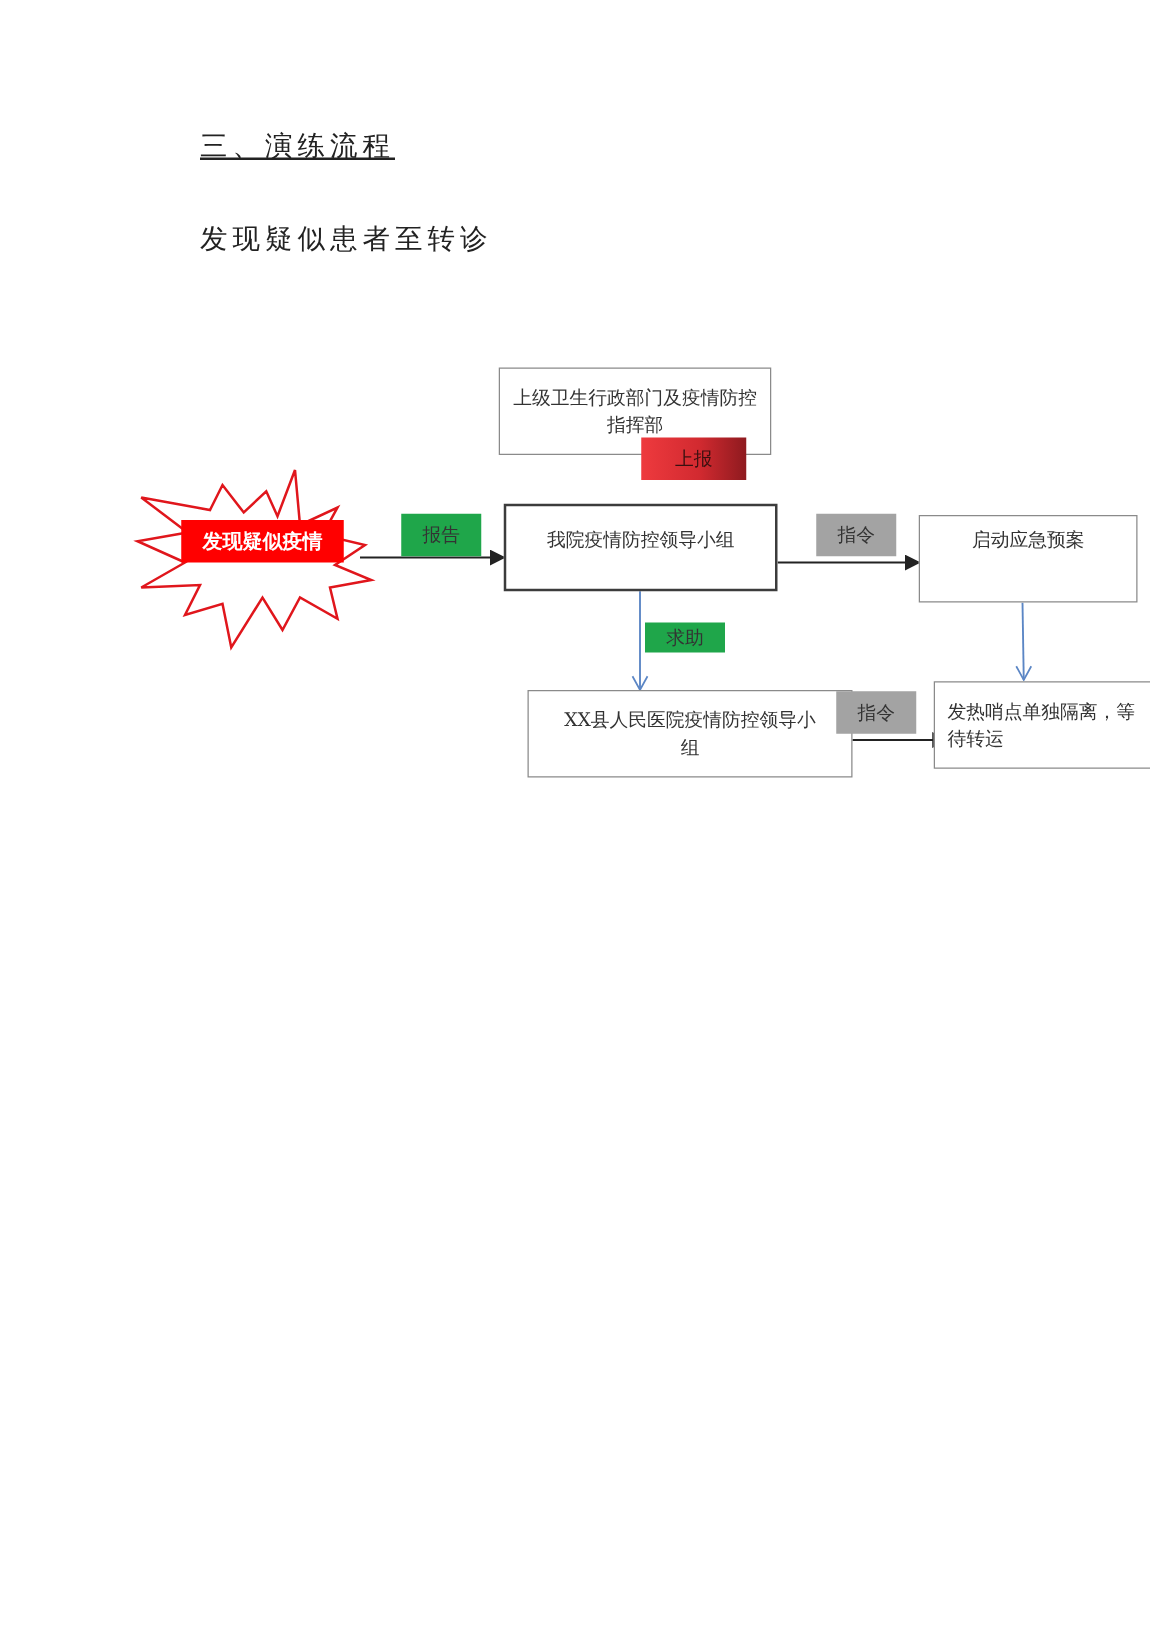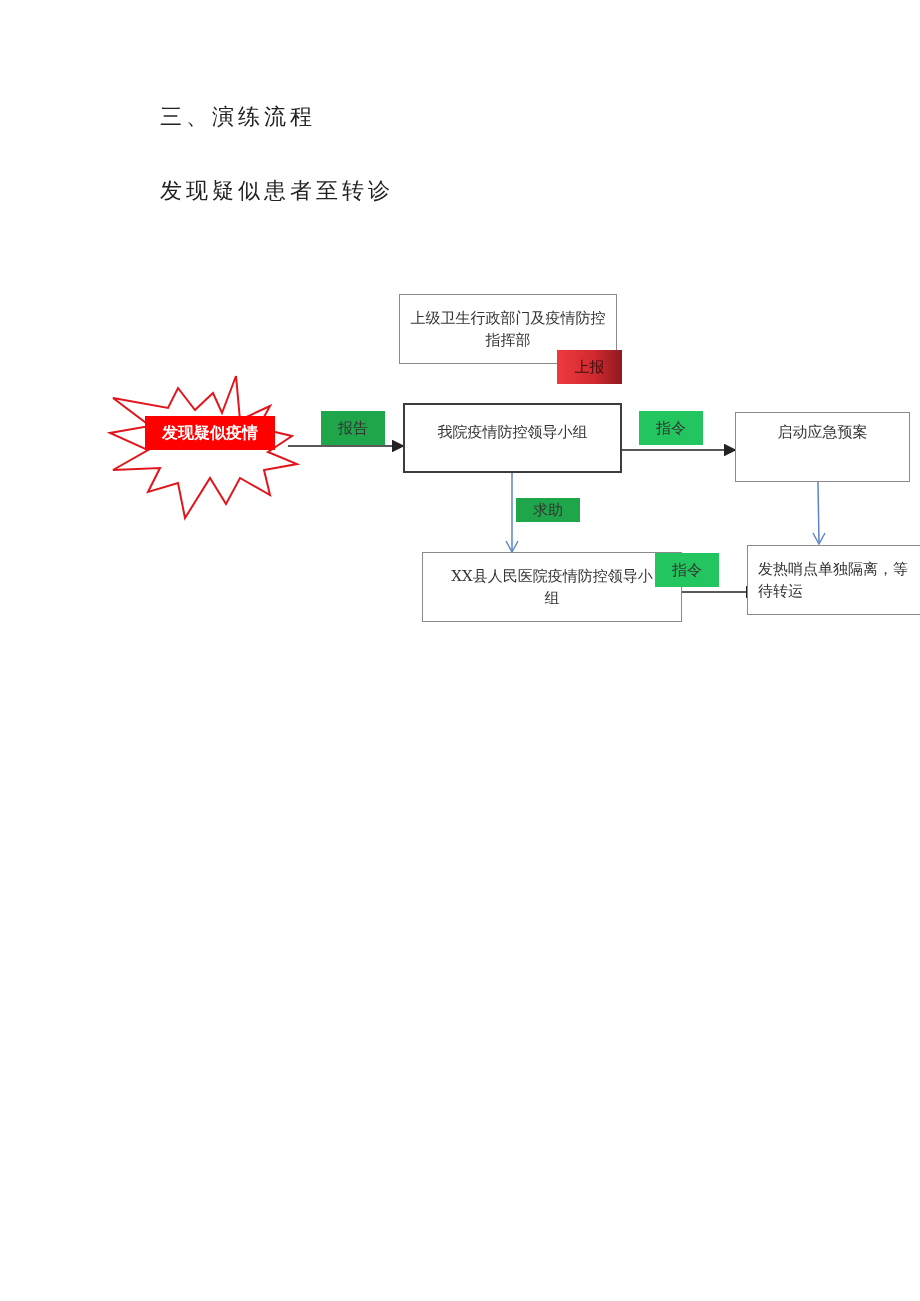--- a/index.html
+++ b/index.html
@@ -1,29 +1,29 @@
 <!DOCTYPE html>
 <html><head>
 <meta charset="utf-8">
 <style>
   html, body { margin: 0; padding: 0; background: #ffffff; }
   body { width: 920px; height: 1301px; position: relative; overflow: hidden;
          font-family: "DejaVu Serif", "Liberation Serif", serif; color: #222; }
   .heading { position: absolute; left: 160px; font-size: 22px; letter-spacing: 4px;
              font-family: "DejaVu Sans", "Liberation Sans", sans-serif; font-weight: 300; color: #222; }
-  #h1 { top: 102px; }
+  #h1 { top: 102px; text-decoration: underline; }
   #h2 { top: 176px; }
   .box { position: absolute; background: #fff; border: 1px solid #8a8a8a; box-sizing: border-box;
          font-size: 15px; color: #333; display: flex; align-items: center; justify-content: center;
          text-align: center; line-height: 22px; }
   .box.dark { border: 2px solid #3c3c3c; }
   .tag { position: absolute; font-size: 15px; color: #333; display: flex; align-items: center;
          justify-content: center; box-sizing: border-box; }
   .tag.green { background: #1fa64a; }
-  .tag.yellow { background: #22c55e; }
+  .tag.yellow { background: #a3a3a3; margin-left: 14px; }
   .tag.red { background: linear-gradient(90deg, #ee3a3e 0%, #d22a30 55%, #8e1a1f 100%); color: #3a1010; }
   svg.overlay { position: absolute; left: 0; top: 0; }
   .burst-label { position: absolute; left: 145px; top: 416px; width: 130px; height: 34px;
                  background: #ff0000; color: #fff; font-weight: bold; font-size: 16px;
                  display: flex; align-items: center; justify-content: center;
                  font-family: "DejaVu Sans", "Liberation Sans", sans-serif; }
 </style>
 </head>
 <body>
 
@@ -60,17 +60,17 @@
 <div class="box" style="left:399px; top:246px; width:218px; height:70px; padding:0 8px;margin-top:48px;">上级卫生行政部门及疫情防控指挥部</div>
 
 <div class="box dark" style="left:403px; top:403px; width:219px; height:70px; align-items:flex-start; padding-top:16px;">我院疫情防控领导小组</div>
 
 <div class="box" style="left:735px; top:412px; width:175px; height:70px; align-items:flex-start; padding-top:8px;">启动应急预案</div>
 
 <div class="box" style="left:422px; top:552px; width:260px; height:70px; padding:0 24px;">XX县人民医院疫情防控领导小组</div>
 
 <div class="box" style="left:747px; top:545px; width:190px; height:70px; justify-content:flex-start; text-align:left; padding:0 10px; padding-right:24px;">发热哨点单独隔离，等待转运</div>
 
-<div class="tag red" style="left:513px; top:350px; width:65px; height:34px;margin-left:44px;">上报</div>
+<div class="tag red" style="left:513px; top:350px; width:84px; height:34px;">上报</div>
 <div class="tag green" style="left:321px; top:411px; width:64px; height:34px;">报告</div>
 <div class="tag yellow" style="left:639px; top:411px; width:64px; height:34px;">指令</div>
 <div class="tag green" style="left:516px; top:498px; width:64px; height:24px;">求助</div>
 <div class="tag yellow" style="left:655px; top:553px; width:64px; height:34px;">指令</div>
 
 </body></html>

